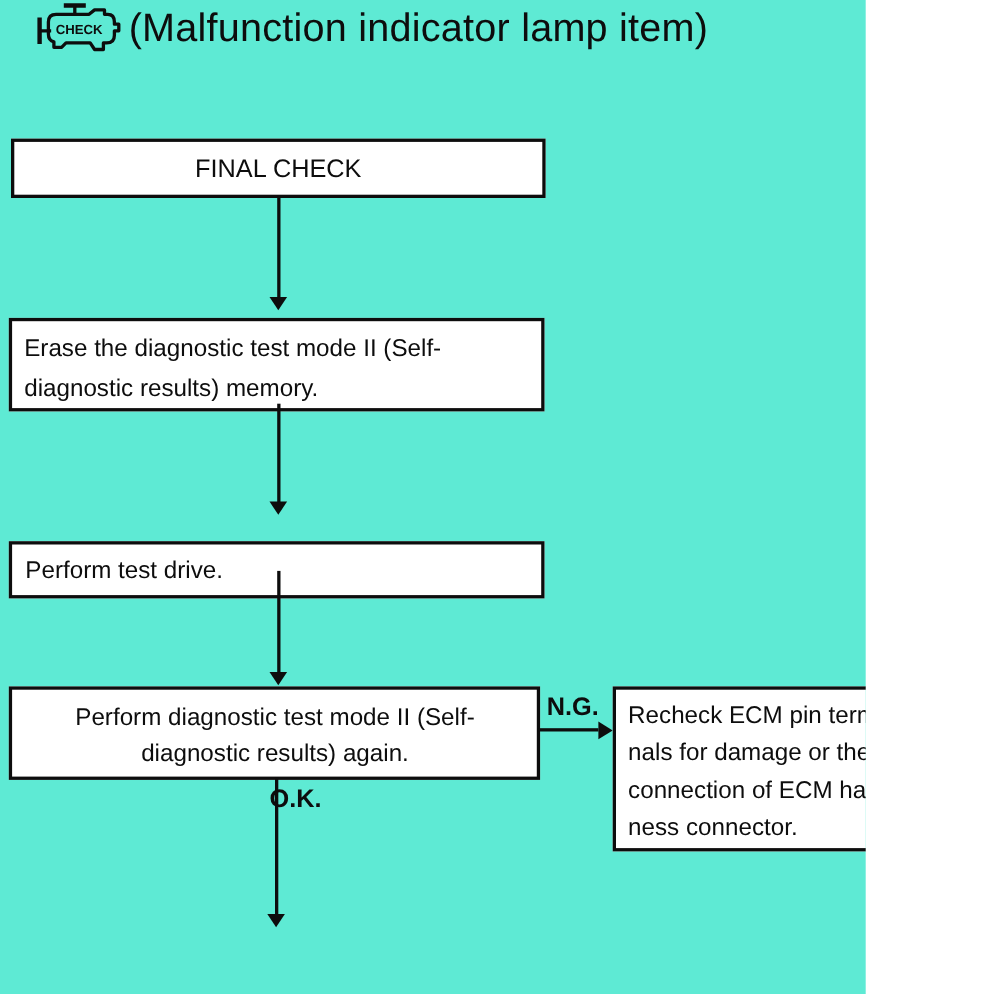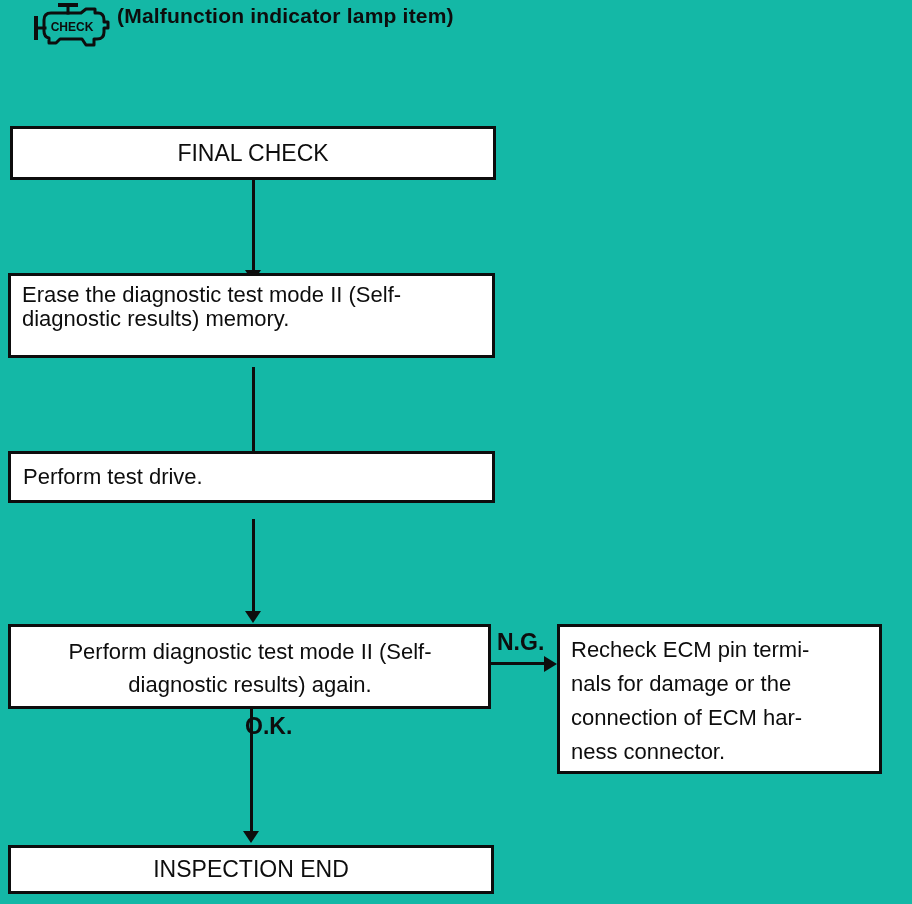--- a/index.html
+++ b/index.html
@@ -2,43 +2,43 @@
 <html><head>
 <meta charset="utf-8">
 <style>
   html, body {
     margin: 0;
     padding: 0;
     background: #ffffff;
   }
   #page {
     position: relative;
-    width: 912px;
+    width: 787px;
     height: 904px;
-    background: #14b8a6;
+    background: #5eead4;
     font-family: "Liberation Sans", "DejaVu Sans", sans-serif;
     color: #0d0d0d;
     overflow: hidden;
   }
 
   
   .hdr-icon {
     position: absolute;
     left: 31px;
     top: 1px;
     width: 84px;
     height: 47px;
   }
   .hdr-title {
     position: absolute;
     left: 117px;
     top: 4px;
     margin: 0;
-    font-size: 21px;
-    font-weight: 700;
+    font-size: 36px;
+    font-weight: 400;
     letter-spacing: 0.2px;
     white-space: nowrap;
     text-align: center;
   }
   .hdr-instr {
     position: absolute;
     left: 35px;
     top: 46px;
     margin: 0;
     font-size: 27px;
@@ -60,23 +60,23 @@
     white-space: pre-line;
   }
   .node-center {
     display: flex;
     align-items: center;
     justify-content: center;
     font-size: 23px;
     white-space: nowrap;
   }
   #node-final-check   { left: 10px;  top: 126px; width: 486px; height: 54px; }
-  #node-erase         { left: 8px;   top: 273px; width: 487px; height: 85px;
-                        padding: 7px 10px 0 11px; line-height: 24px; }
-  #node-test-drive    { left: 8px;   top: 451px; width: 487px; height: 52px;
+  #node-erase         { left: 8px;   top: 289px; width: 487px; height: 85px;
+                        padding: 7px 10px 0 11px; line-height: 36px; }
+  #node-test-drive    { left: 8px;   top: 492px; width: 487px; height: 52px;
                         display: flex; align-items: center; padding-left: 12px; }
   #node-diagnostic    { left: 8px;   top: 624px; width: 483px; height: 85px;
                         padding: 8px 10px 0 11px; line-height: 33px; text-align: center; }
   #node-recheck       { left: 557px; top: 624px; width: 325px; height: 150px;
                         padding: 6px 8px 16px 11px; line-height: 34px; }
   #node-inspection    { left: 8px;   top: 845px; width: 486px; height: 49px; }
 
   
   .vline {
     position: absolute;
@@ -170,15 +170,14 @@
 
   <div class="node" id="node-recheck">Recheck ECM pin termi-
 nals for damage or the
 connection of ECM har-
 ness connector.</div>
 
   <div class="branch-label" id="label-ok">O.K.</div>
   <div class="vline" id="line-ok"></div>
   <div class="head-down" id="head-ok"></div>
 
-  <div class="node node-center" id="node-inspection">INSPECTION END</div>
 
 </div>
 
 </body></html>

